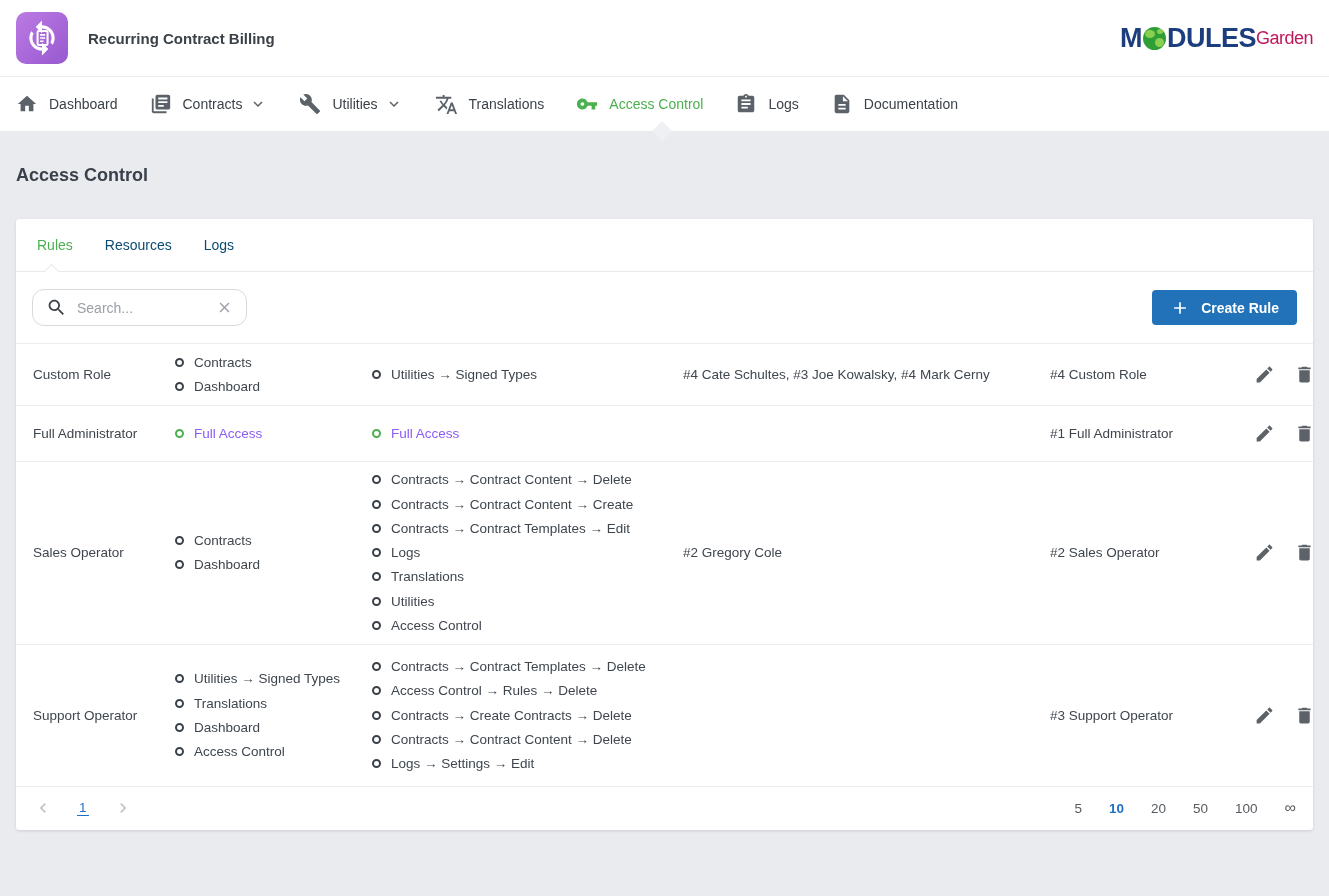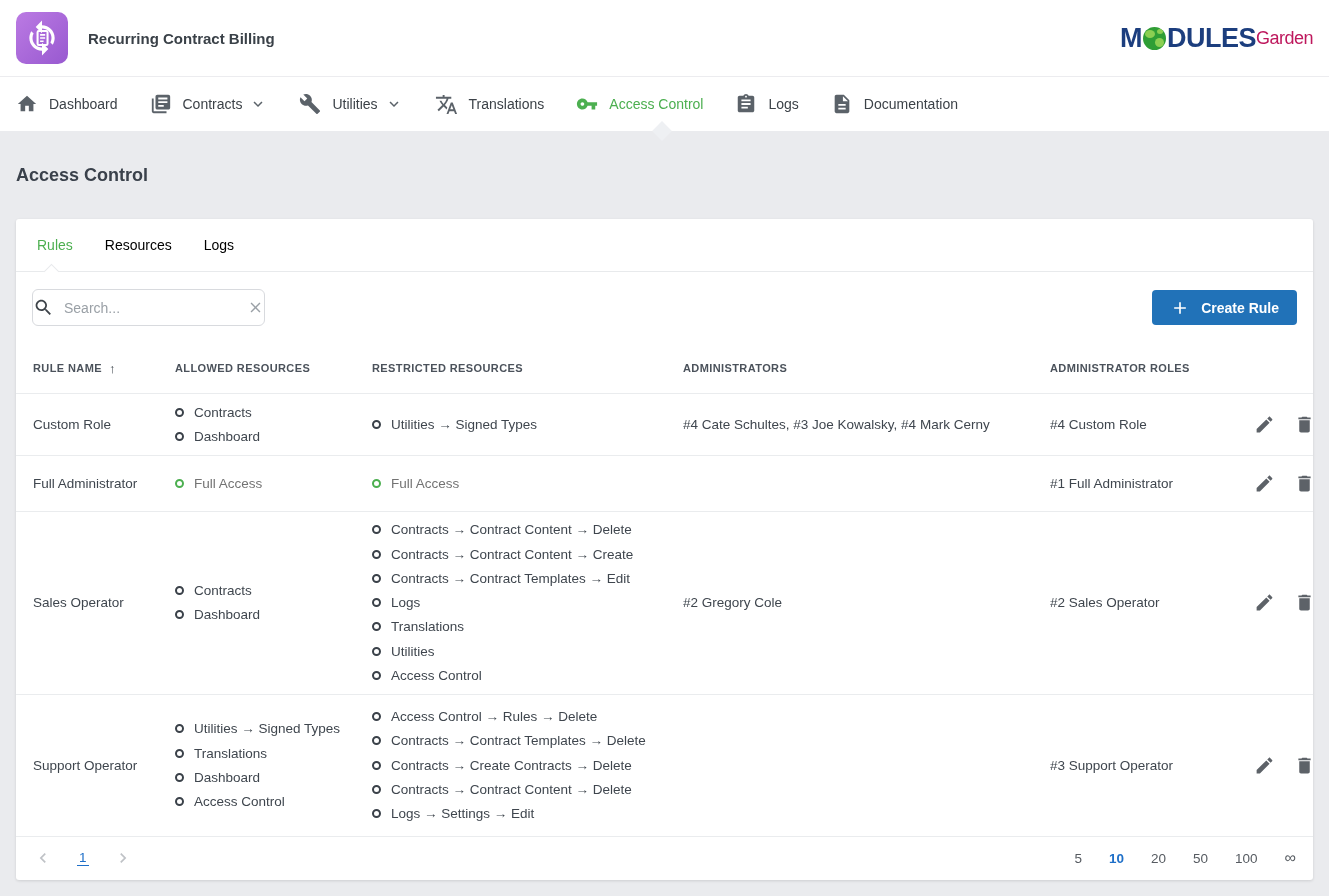--- a/index.html
+++ b/index.html
@@ -65,34 +65,34 @@
     box-shadow:0 1px 3px rgba(0,0,0,.12);
   }
 
   
   .tabs {
     display:flex; align-items:center; height:53px; padding-left:5px;
     border-bottom:1px solid #e8eaec; position:relative;
   }
   .tab {
     padding:0 16px; height:100%; display:flex; align-items:center;
-    font-size:14px; color:#000000; cursor:pointer;
+    font-size:14px; color:#0c4a6e; cursor:pointer;
   }
   .tab.active { color:#4caf50; }
   .tab-notch {
     position:absolute; left:30px; bottom:-6px; width:11px; height:11px;
     background:#fff; transform:rotate(45deg);
     border-left:1px solid #e8eaec; border-top:1px solid #e8eaec;
   }
 
   
   .toolbar { display:flex; align-items:center; justify-content:space-between; padding:17px 16px; }
   .search {
-    width:233px; height:37px; border:1px solid #d8dade; border-radius:6px;
-    display:flex; align-items:center; padding:0 0;
+    width:215px; height:37px; border:1px solid #d8dade; border-radius:12px;
+    display:flex; align-items:center; padding:0 13px;
   }
   .search .s-ico svg { fill:#3d4349; }
   .search input {
     border:none; outline:none; flex:1; font-size:14px; color:#4a5057;
     margin:0 10px; min-width:0; font-family:"Liberation Sans", sans-serif;
   }
   .search input::placeholder { color:#9aa0a6; }
   .search .c-ico { cursor:pointer; }
   .search .c-ico svg { fill:#9aa0a6; }
   .create-btn {
@@ -118,21 +118,21 @@
   .trow {
     border-top:1px solid #eaecee; min-height:56px; padding-top:6px; padding-bottom:6px;
     font-size:13.5px; color:#3f464e;
   }
   .res-list { display:flex; flex-direction:column; }
   .res-item { display:flex; align-items:center; height:24.3px; }
   .bullet {
     width:9px; height:9px; border:2px solid #3a4149; border-radius:50%;
     margin-right:10px; flex-shrink:0;
   }
-  .res-item.full { color:#737373; }
+  .res-item.full { color:#8b5cf6; }
   .res-item.full .bullet { border-color:#4caf50; }
   .actions { display:flex; justify-content:flex-end; align-items:center; }
   .act-btn { cursor:pointer; margin-left:19px; }
   .act-btn svg { fill:#5d6268; }
   .row-support { min-height:142px; }
 
   
   .pagination {
     display:flex; align-items:center; height:44px; padding:0 17px;
     border-top:1px solid #eaecee; font-size:13.5px; color:#565b61;
@@ -271,31 +271,20 @@
       </span>
     </div>
     <button class="create-btn">
       <svg viewBox="0 0 24 24" width="20" height="20">
           <path d="M19 13h-6v6h-2v-6H5v-2h6V5h2v6h6v2z"></path>
         </svg>
       <span>Create Rule</span>
     </button>
   </div>
 
-  <div class="grid-row thead">
-    <div class="th">
-      <span>RULE NAME</span>
-      <span class="sort-arrow">↑</span>
-    </div>
-    <div class="th">ALLOWED RESOURCES</div>
-    <div class="th">RESTRICTED RESOURCES</div>
-    <div class="th">ADMINISTRATORS</div>
-    <div class="th">ADMINISTRATOR ROLES</div>
-    <div></div>
-  </div>
 
   <div class="grid-row trow">
     <div>Custom Role</div>
     <div class="res-list">
       <div class="res-item">
           <span class="bullet"></span>
           <span>Contracts</span>
         </div>
       <div class="res-item">
           <span class="bullet"></span>
@@ -428,25 +417,25 @@
           <span>Dashboard</span>
         </div>
       <div class="res-item">
           <span class="bullet"></span>
           <span>Access Control</span>
         </div>
     </div>
     <div class="res-list">
       <div class="res-item">
           <span class="bullet"></span>
+          <span>Contracts → Contract Templates → Delete</span>
+        </div>
+      <div class="res-item">
+          <span class="bullet"></span>
           <span>Access Control → Rules → Delete</span>
-        </div>
-      <div class="res-item">
-          <span class="bullet"></span>
-          <span>Contracts → Contract Templates → Delete</span>
         </div>
       <div class="res-item">
           <span class="bullet"></span>
           <span>Contracts → Create Contracts → Delete</span>
         </div>
       <div class="res-item">
           <span class="bullet"></span>
           <span>Contracts → Contract Content → Delete</span>
         </div>
       <div class="res-item">

